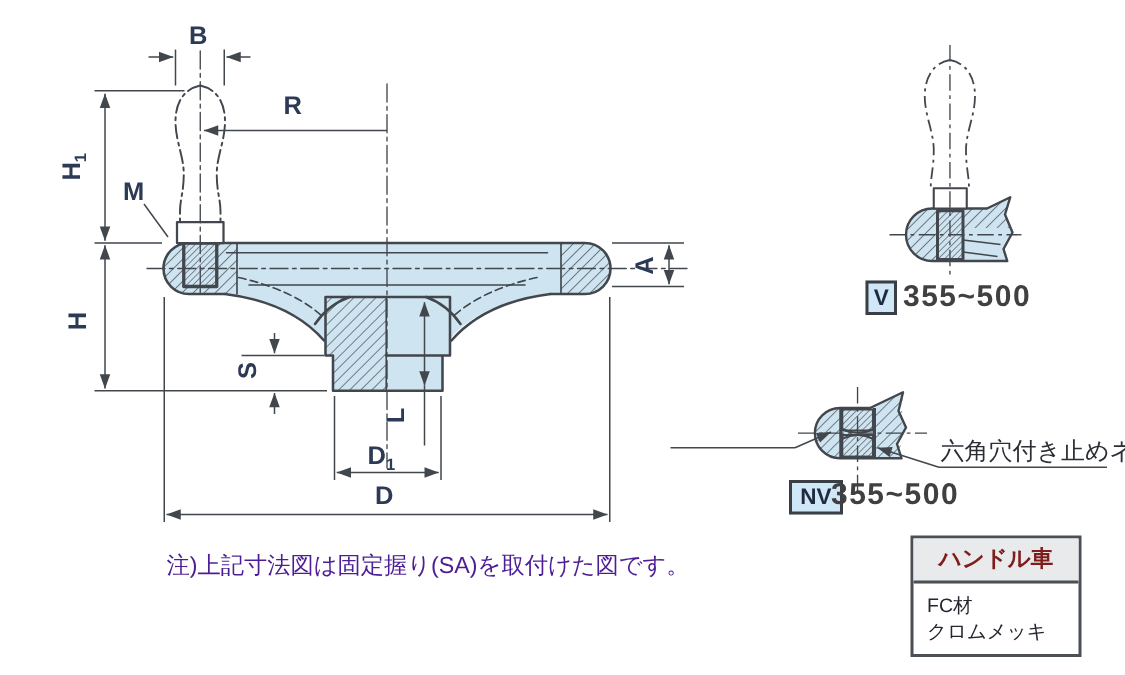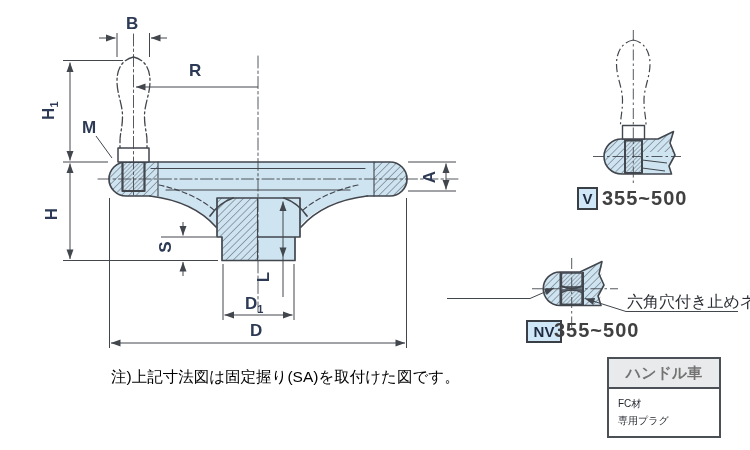--- a/index.html
+++ b/index.html
@@ -3,28 +3,28 @@
 <meta charset="utf-8">
 <style>
   html,body{margin:0;padding:0;background:#fff;}
   #stage{position:relative;width:750px;height:450px;background:#fff;overflow:hidden;
          font-family:"Liberation Sans","DejaVu Sans",sans-serif;}
   #lineart{position:absolute;left:0;top:0;}
   .lbl{position:absolute;color:#2d3a55;font-size:17px;font-weight:600;line-height:18px;}
   .rot{transform:rotate(-90deg);transform-origin:center center;display:inline-block;}
   .lbl sub{font-size:11px;}
   .jp{position:absolute;color:#2b2f35;font-size:16px;line-height:19px;white-space:nowrap;}
-  .note{position:absolute;left:111px;top:367px;color:#000000;font-size:15.5px;white-space:nowrap;}
+  .note{position:absolute;left:111px;top:367px;color:#4c1d95;font-size:15.5px;white-space:nowrap;}
   .codebox{position:absolute;background:#cfe7f6;border:2px solid #3a3e45;color:#1f2a40;
            font-weight:700;font-size:15px;display:flex;align-items:center;justify-content:center;}
   .range{position:absolute;color:#404040;font-size:20px;font-weight:600;letter-spacing:1px;white-space:nowrap;}
   .spec-table{position:absolute;left:607px;top:357px;width:110px;border:2px solid #4b4f56;background:#fff;}
   .spec-table .hd{height:28px;line-height:28px;text-align:center;background:#e9eaeb;
-                  border-bottom:2px solid #4b4f56;font-weight:700;font-size:15px;color:#737373;}
-  .spec-table .bd{padding:6px 4px 7px 9px;font-size:10px;line-height:17px;color:#24282e;}
+                  border-bottom:2px solid #4b4f56;font-weight:700;font-size:15px;color:#7f1d1d;}
+  .spec-table .bd{padding:6px 4px 7px 9px;font-size:13px;line-height:17px;color:#24282e;}
 </style>
 </head>
 <body>
 
 <div id="stage">
 
   <svg id="lineart" width="750" height="450" viewBox="0 0 750 450">
     <defs>
       <marker id="ah" markerUnits="userSpaceOnUse" markerWidth="11" markerHeight="9" viewBox="0 0 10 9" refX="9.5" refY="4.5" orient="auto-start-reverse">
         <path d="M0,1 L9.6,4.5 L0,8 Z" fill="#42464d"></path>
@@ -171,17 +171,17 @@
   <span class="range" style="left:602px;top:187px;">355~500</span>
 
   <span class="jp" style="left:627px;top:292px;">六角穴付き止めネジ</span>
   <div class="codebox" style="left:526px;top:320px;width:32px;height:19px;">NV</div>
   <span class="range" style="left:554px;top:319px;">355~500</span>
 
   <div class="spec-table">
     <div class="hd">ハンドル車</div>
     <div class="bd">
       <div>FC材</div>
-      <div>専用プラグ</div>
+      <div>クロムメッキ</div>
     </div>
   </div>
 
 </div>
 
 </body></html>

